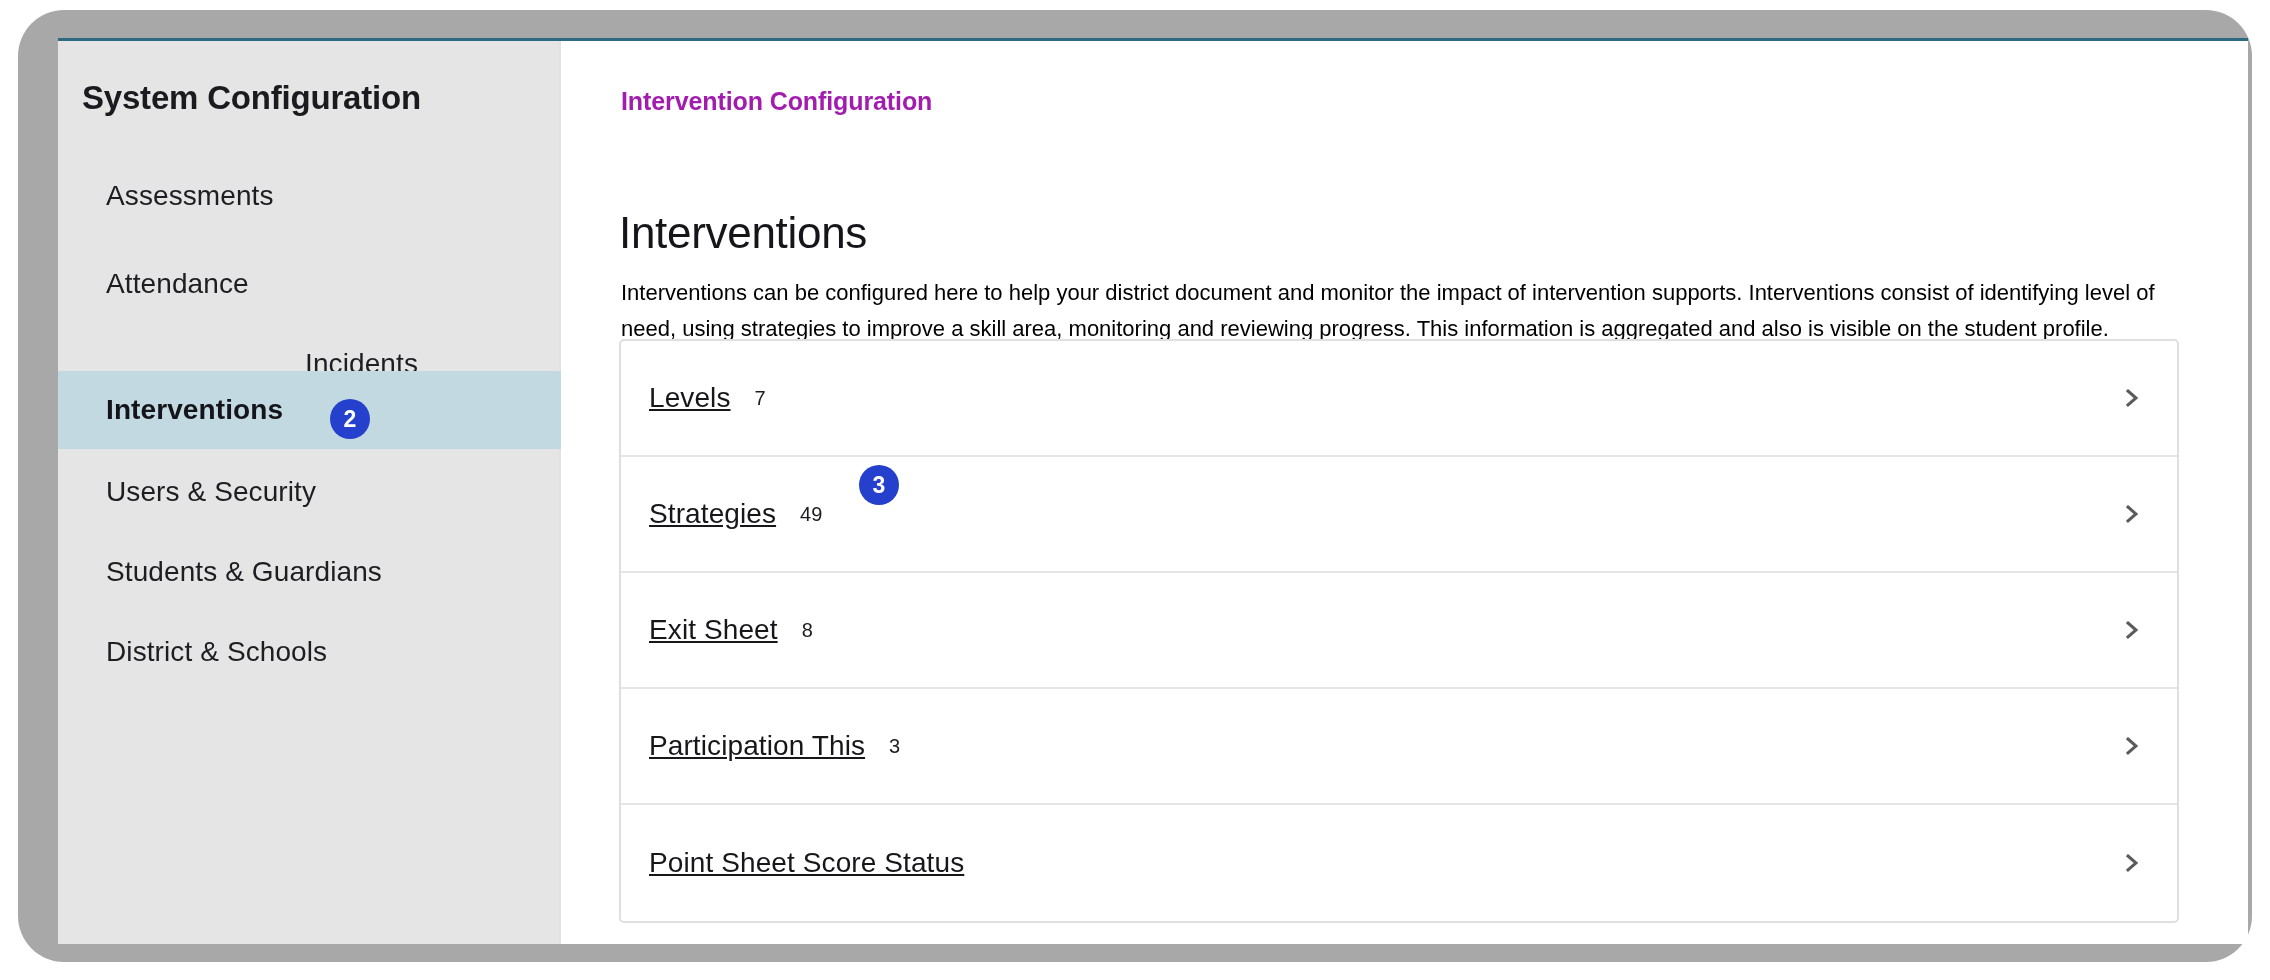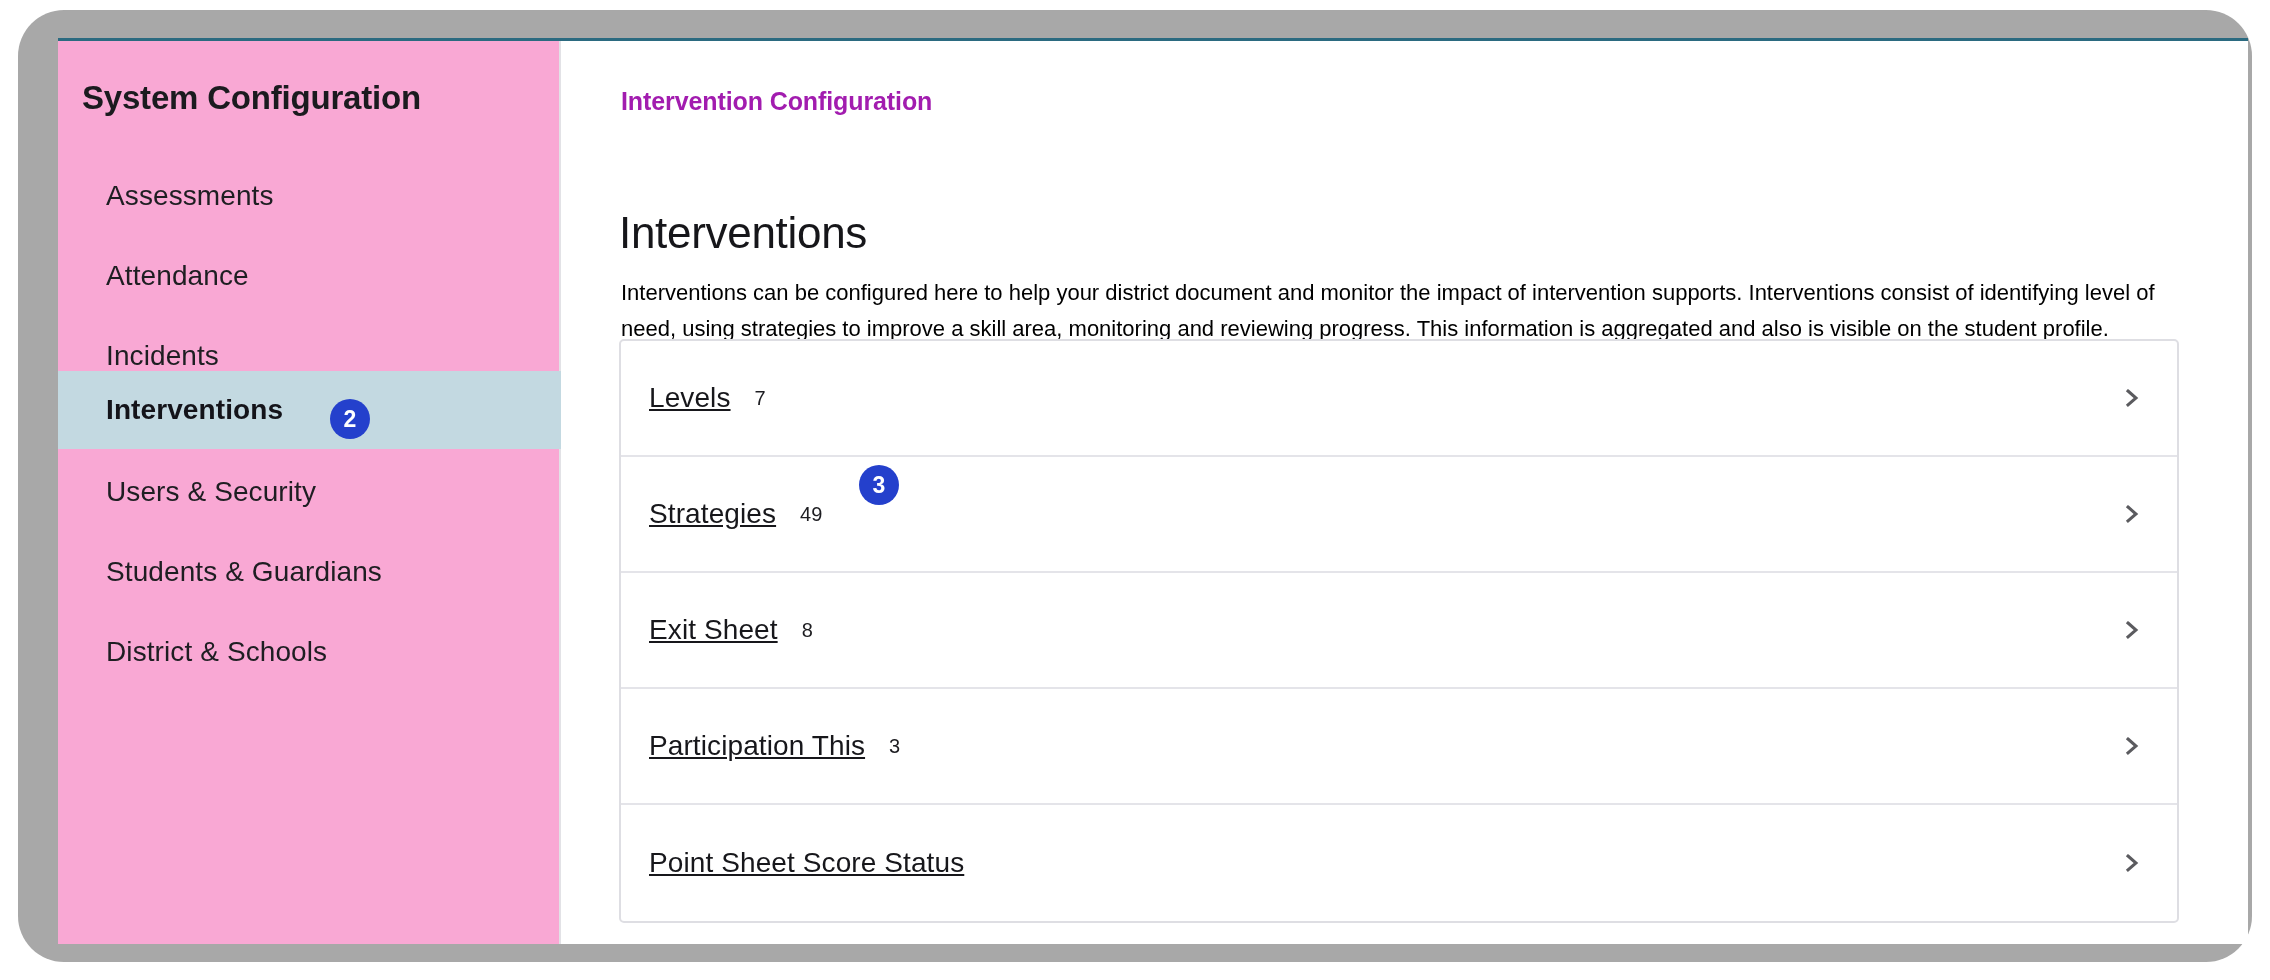--- a/index.html
+++ b/index.html
@@ -39,21 +39,21 @@
     overflow: hidden;
   }
 
   
   #sidebar {
     position: absolute;
     left: 0;
     top: 0;
     width: 503px;
     height: 100%;
-    background: #f9a8d4;
+    background: #e5e5e5;
     border-right: 2px solid #e2e2e6;
     box-sizing: border-box;
   }
   #sidebar-title {
     position: absolute;
     left: 24px;
     top: 38px;
     font-size: 33px;
     font-weight: bold;
     color: #1b1b1f;
@@ -207,25 +207,25 @@
 <div id="device-frame">
   <div id="app-panel">
 
     <nav id="sidebar">
       <div id="sidebar-title">System Configuration</div>
 
       <div class="nav-item" style="top:116px;">
         <span class="nav-label">Assessments</span>
       </div>
 
-      <div class="nav-item" style="top:196px;">
+      <div class="nav-item" style="top:204px;">
         <span class="nav-label">Attendance</span>
       </div>
 
-      <div class="nav-item" style="top:276px;">
+      <div class="nav-item" style="top:284px;justify-content:center;">
         <span class="nav-label">Incidents</span>
       </div>
 
       <div class="nav-item active" style="top:330px;">
         <span class="nav-label">Interventions</span>
       </div>
 
       <div class="nav-item" style="top:492px;">
         <span class="nav-label">Students &amp; Guardians</span>
       </div>

